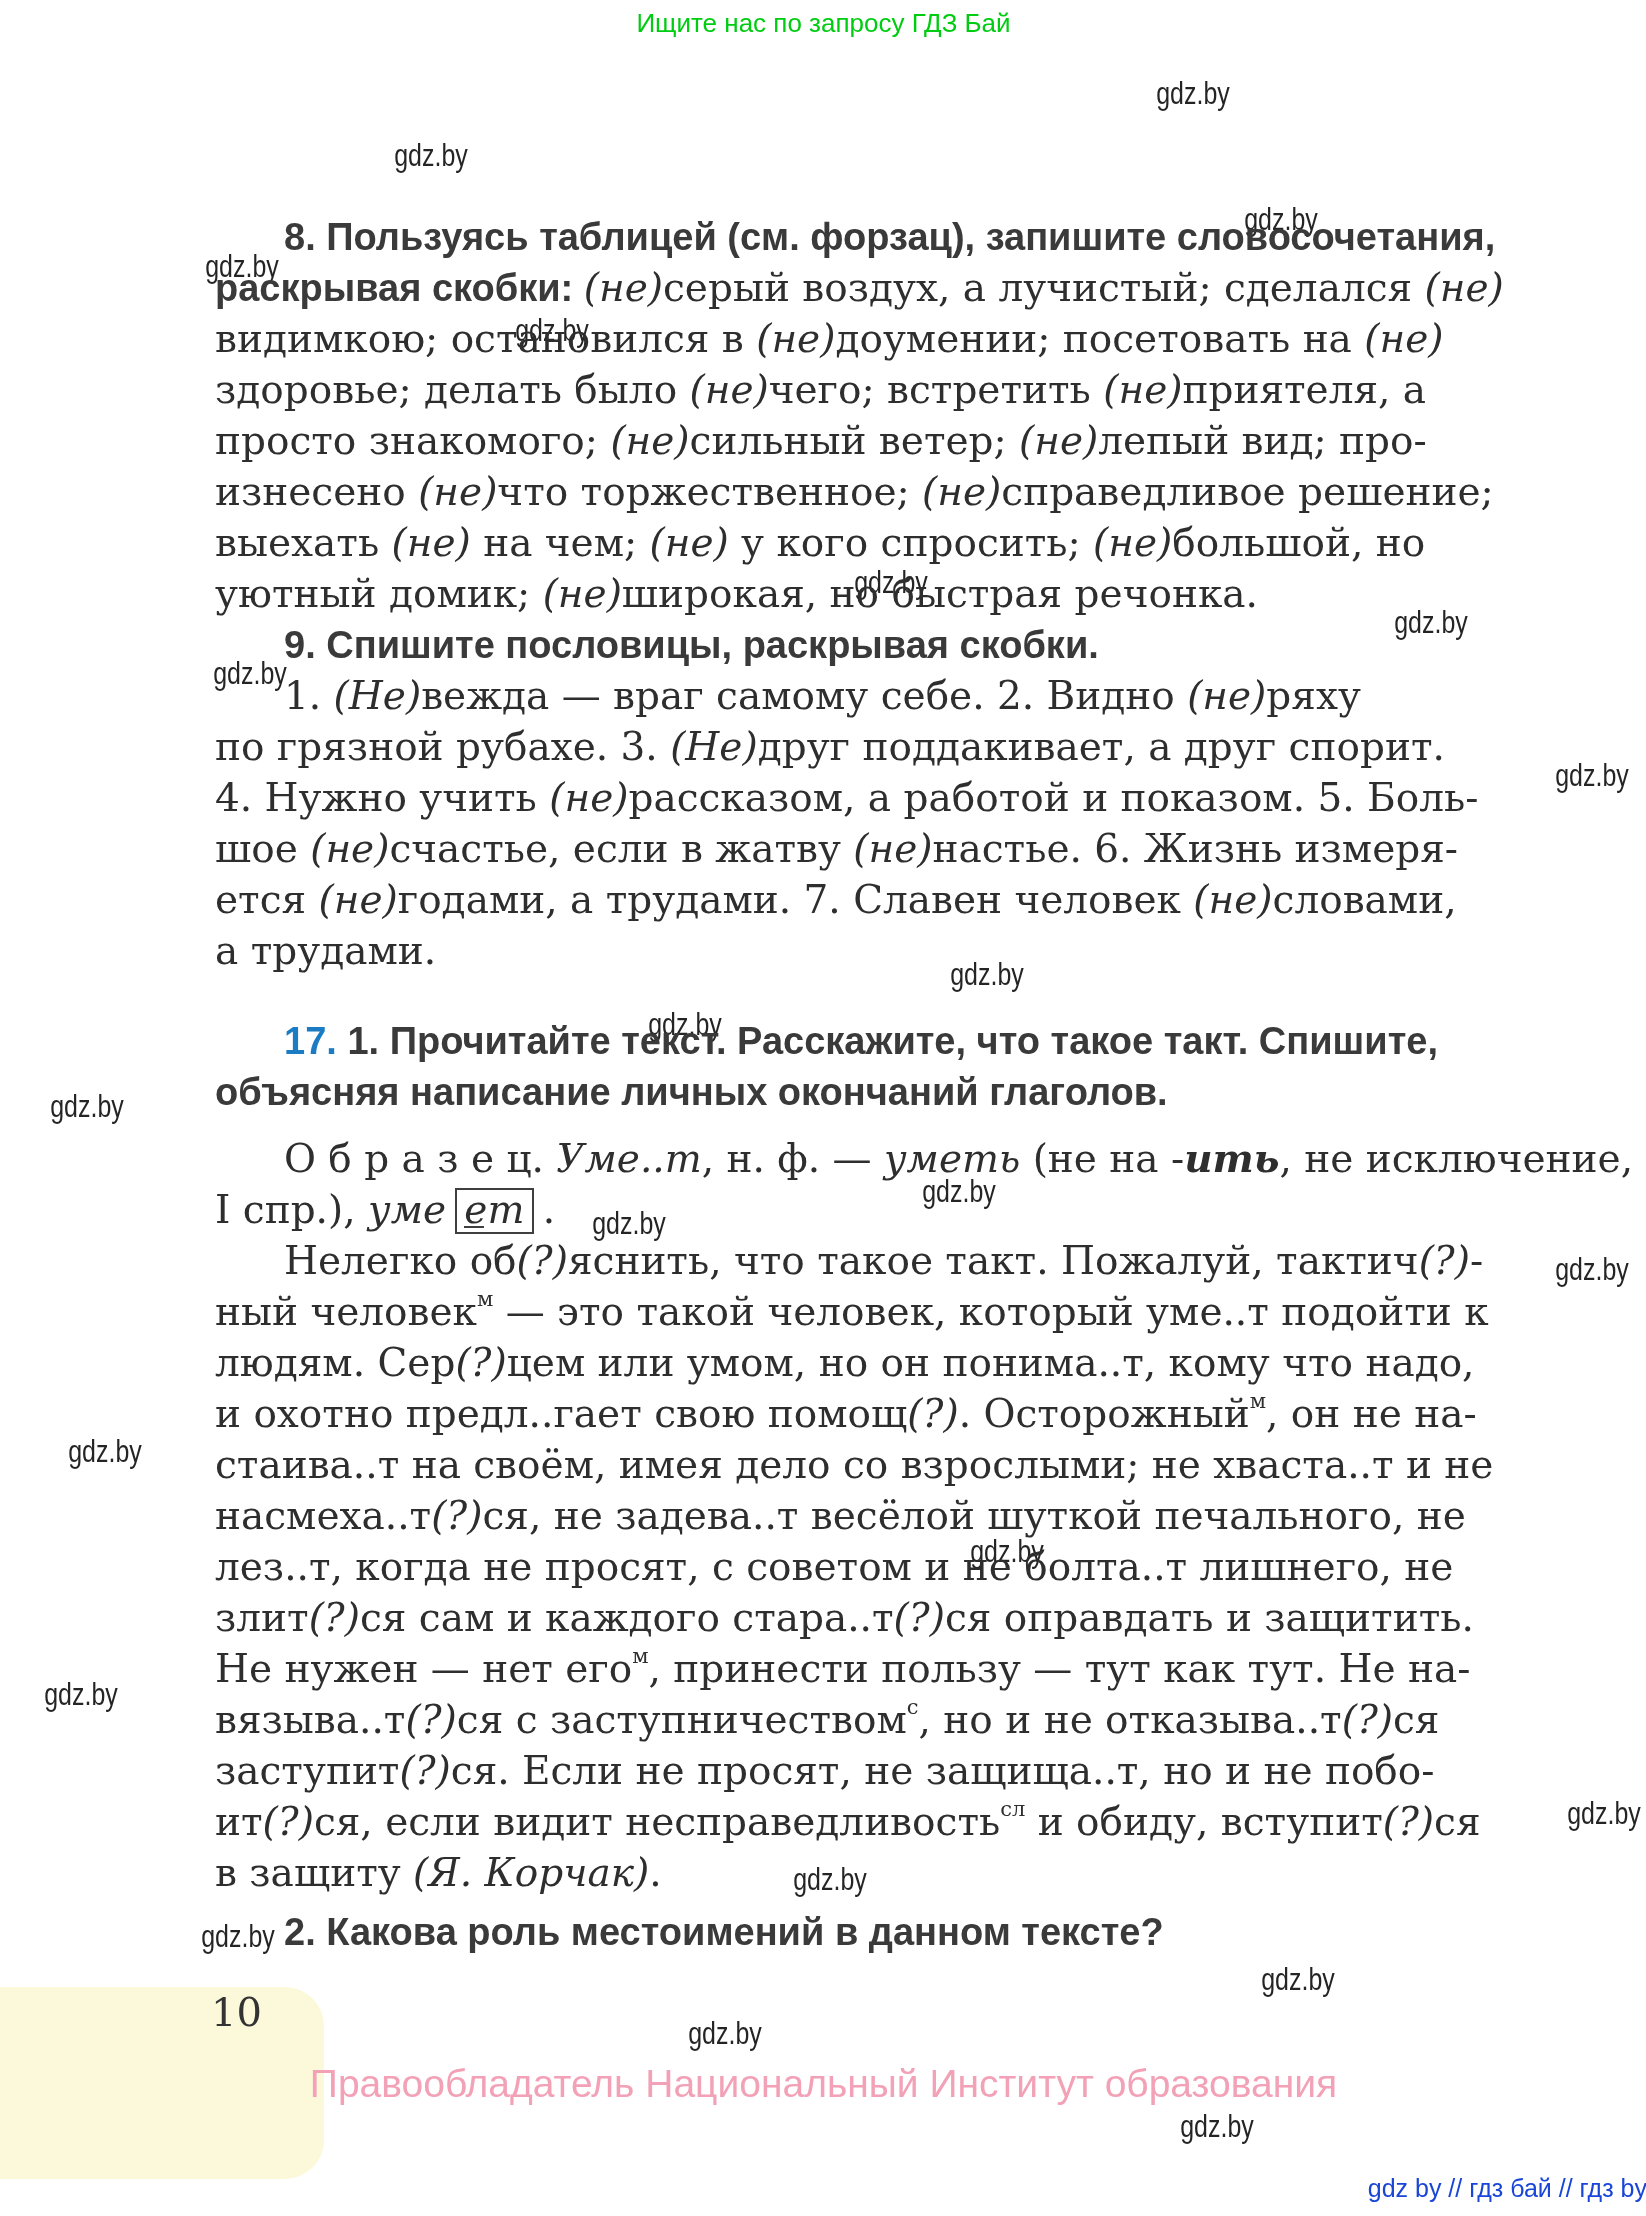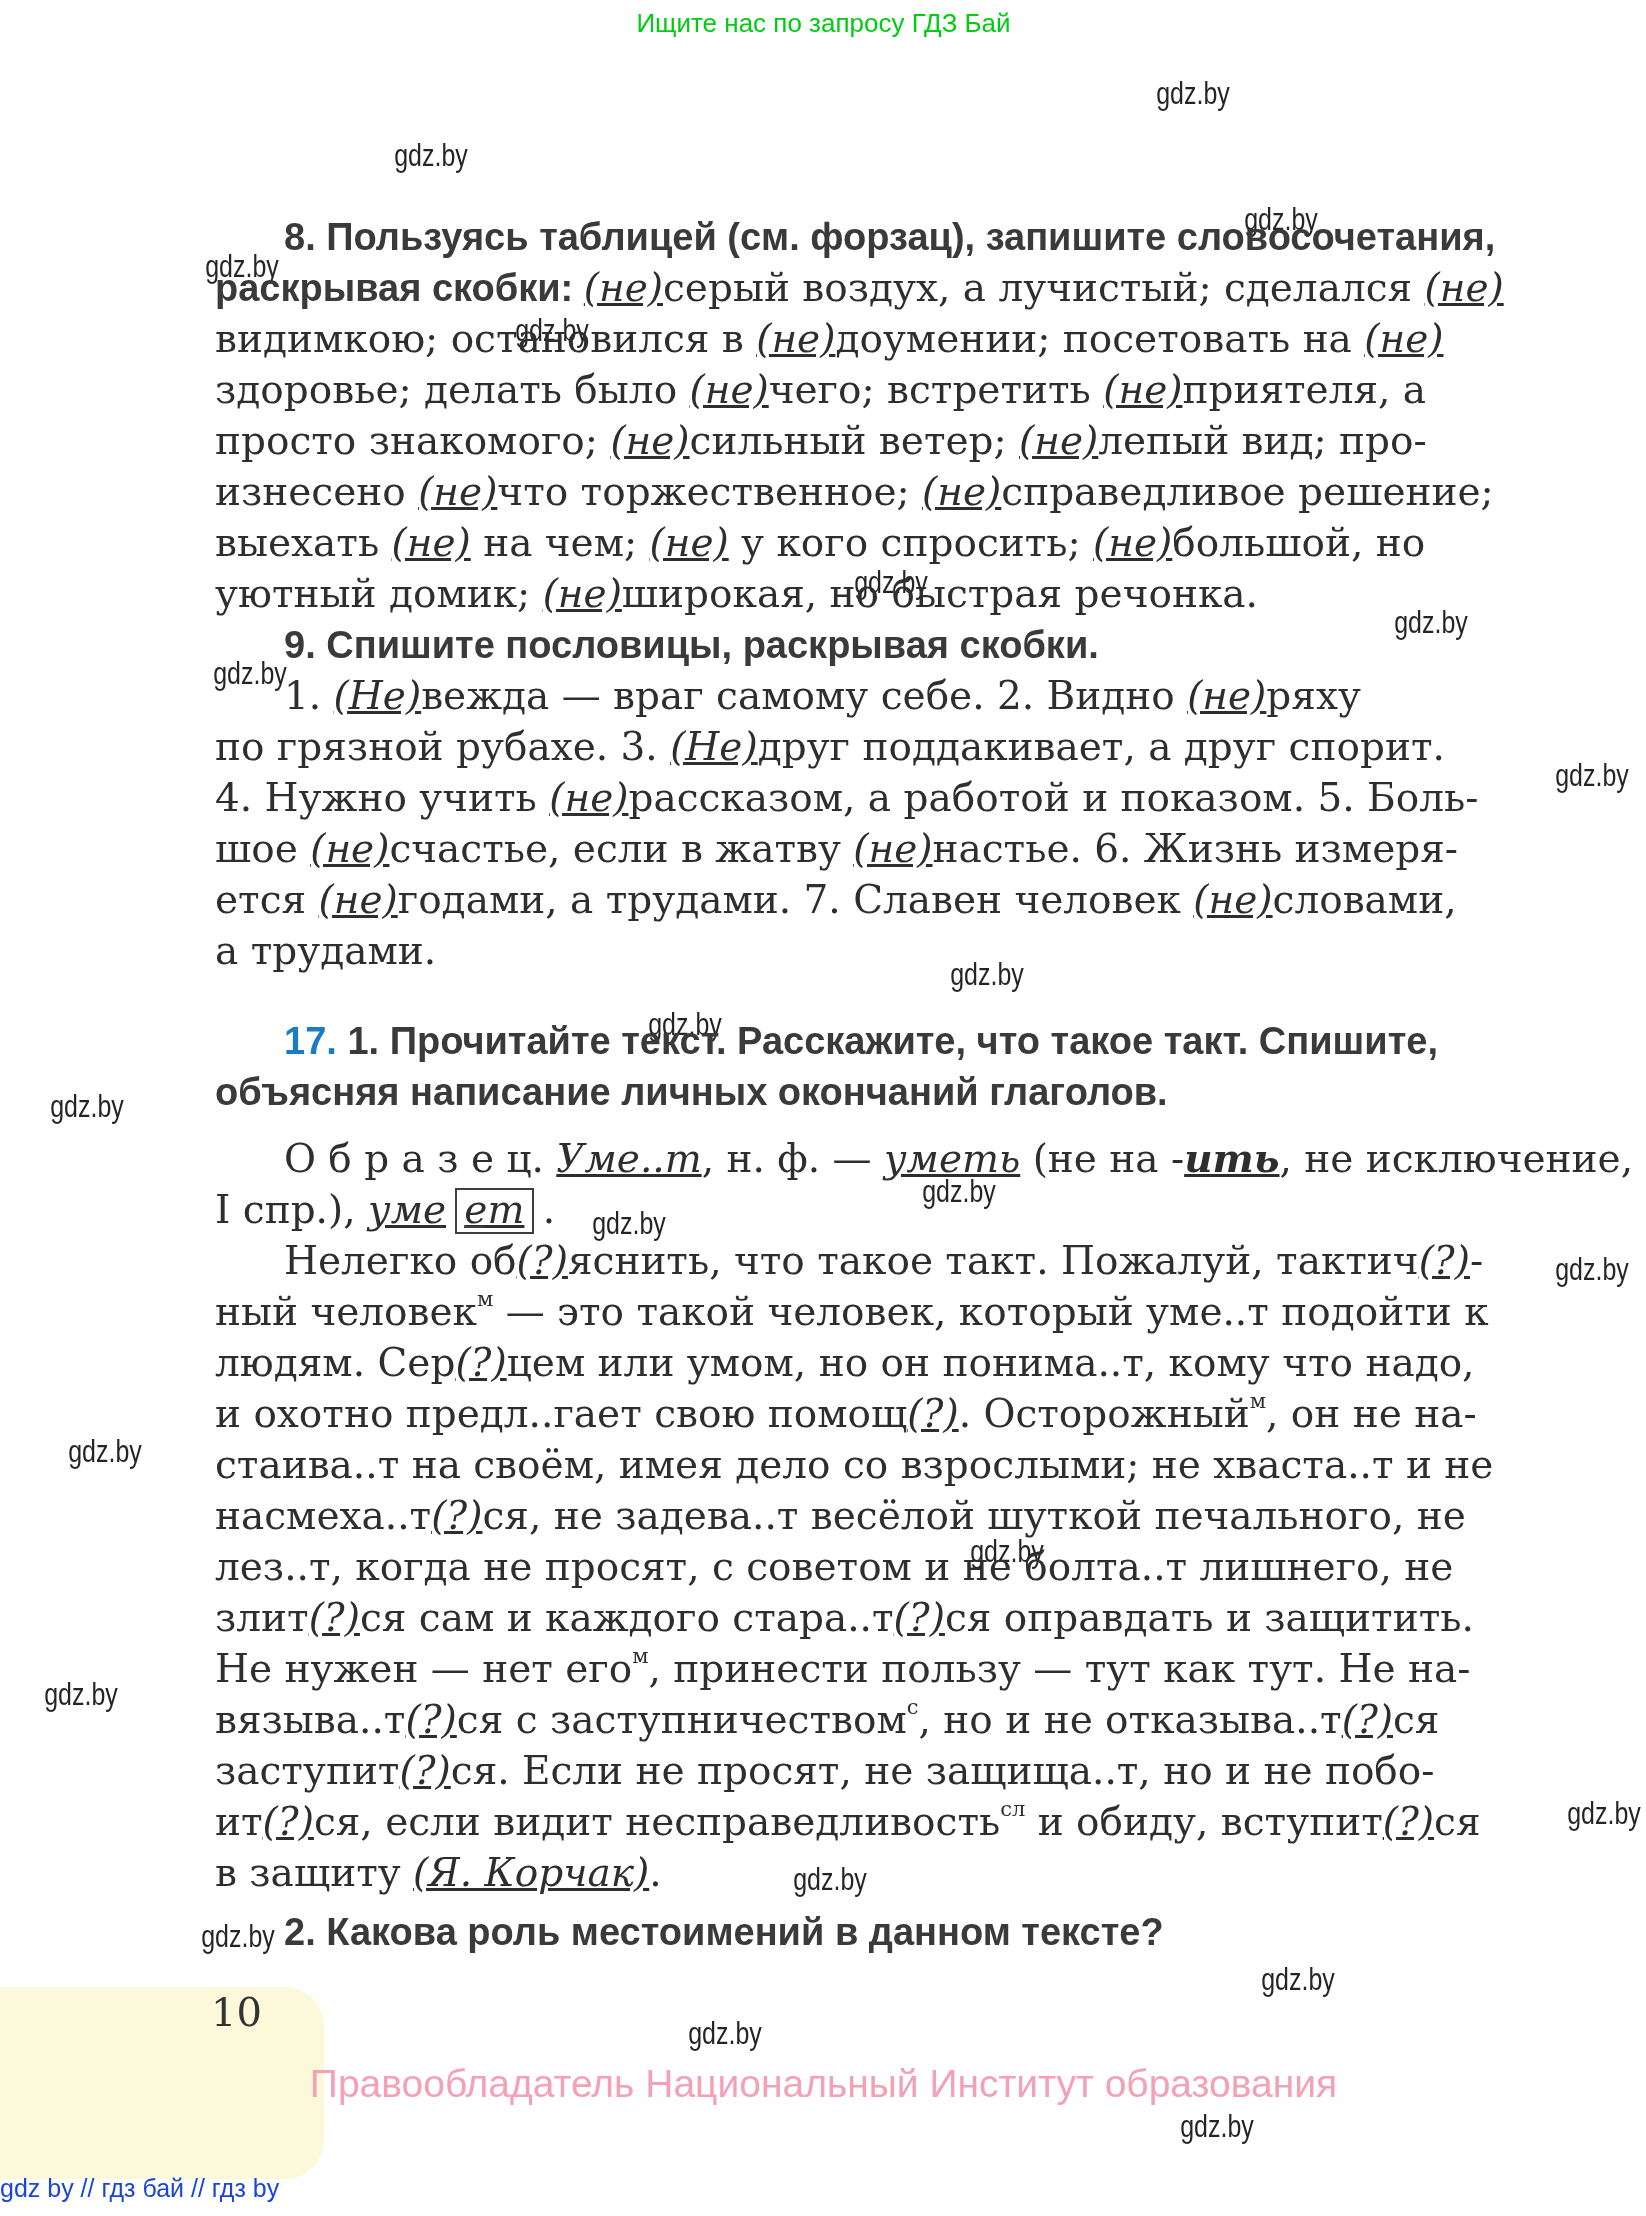--- a/index.html
+++ b/index.html
@@ -44,21 +44,21 @@
   }
   .line{
     white-space:nowrap;
     font-size:39px;
     line-height:51px;
     height:51px;
   }
   .line.ind{text-indent:69px;}
   .s{font-family:"Liberation Sans", sans-serif;font-size:38px;color:#3a3a3a;font-weight:bold;}
   .b{font-weight:700;}
-  .i{font-style:italic;text-decoration:underline;}
+  .i{font-style:italic;}
   .c{color:var(--exercise-number-blue);}
   .u{font-size:21px;vertical-align:19.3px;line-height:0;}
   .x{
     display:inline-block;
     border:2.4px solid #3f3f3f;
     padding:0 7.3px 3.2px 7.3px;
     margin:0 9px;
     line-height:1.0;
     position:relative;
   }
@@ -82,21 +82,21 @@
   }
   .copyright{
     position:absolute;top:2062px;left:0;width:100%;
     text-align:center;
     font-family:"Liberation Sans", sans-serif;
     font-size:39px;
     color:var(--footer-pink);
   }
   .links{
     position:absolute;top:2174px;left:0;width:100%;
-    text-align:left;
+    text-align:right;
     font-family:"Liberation Sans", sans-serif;
     font-size:25px;
     color:var(--link-blue);
     text-decoration:none;
   }
 </style>
 </head>
 <body>
 
 <div class="page">

